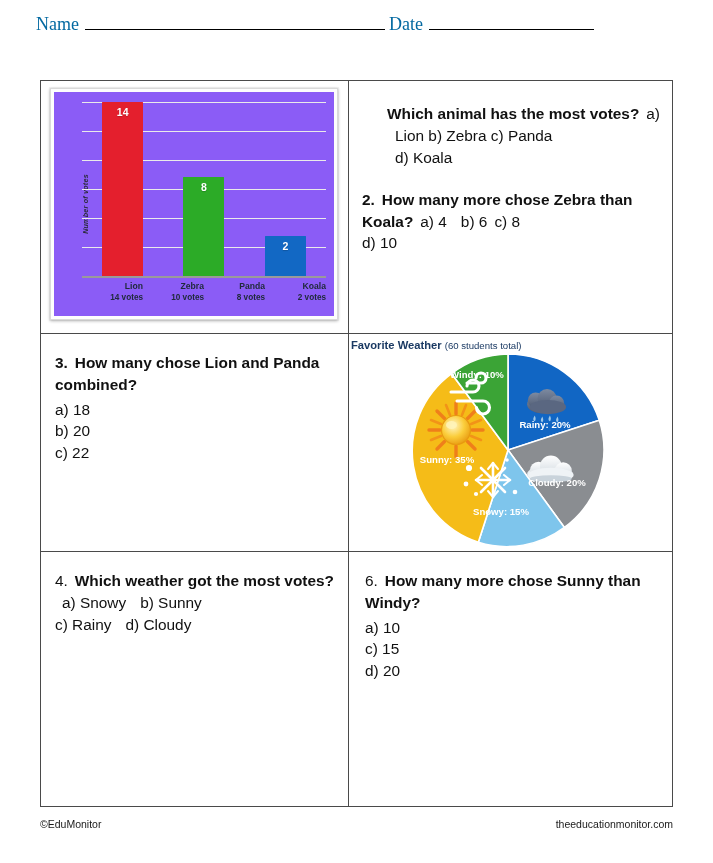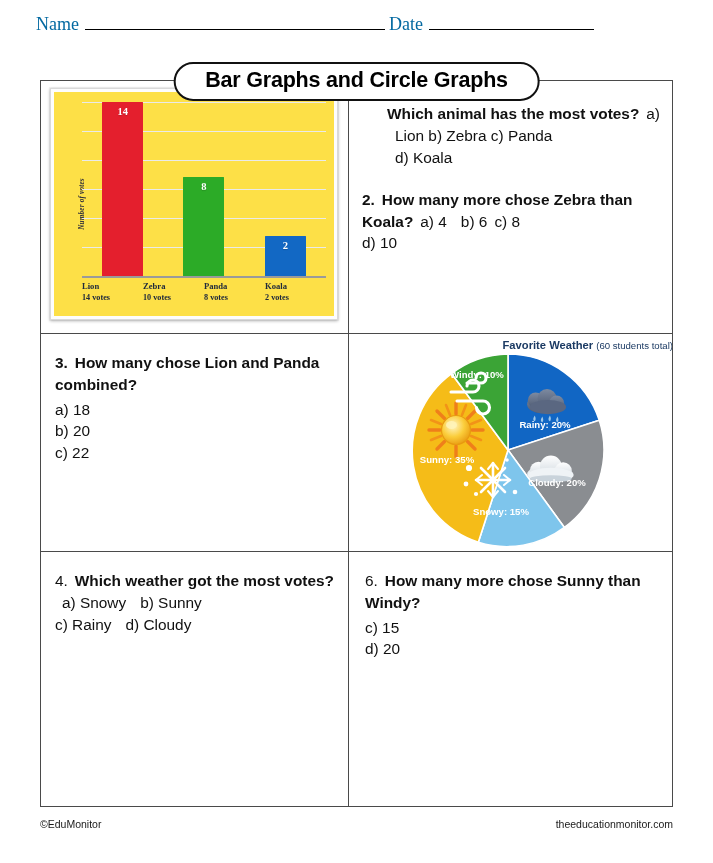--- a/index.html
+++ b/index.html
@@ -128,22 +128,21 @@
     height: 232px;
     background: #fdfdfd;
     border: 1px solid #d9d9d9;
     box-shadow: 0 1px 3px rgba(0,0,0,0.30), 0 0 0 1px rgba(0,0,0,0.04);
     box-sizing: border-box;
     overflow: hidden;
   }
   .barchart-inner {
     position: absolute;
     left: 3px; top: 3px; right: 3px; bottom: 3px;
-    background: #fde047;
-    font-family: Liberation Serif, serif;
+    background: #8b5cf6;
   }
   .ylabel {
     position: absolute;
     left: 2px;
     top: 50%;
     transform: translateY(-50%) rotate(-90deg);
     transform-origin: center center;
     font-size: 7.2px;
     font-weight: bold;
     font-style: italic;
@@ -207,21 +206,21 @@
   }
   .xlabels {
     position: absolute;
     left: 28px;
     right: 8px;
     top: 188px;
     display: flex;
   }
   .xlab {
     width: 25%;
-    text-align: left;
+    text-align: right;
     font-size: 8.6px;
     font-weight: bold;
     color: #202a3c;
     line-height: 1.45;
   }
   .xlab .v {
     display: block;
     font-size: 8.2px;
     font-weight: bold;
     color: #202a3c;
@@ -233,23 +232,23 @@
     left: -6px;
     top: 0px;
     width: 330px;
     height: 218px;
     background: #fff;
     overflow: hidden;
   }
   .pie-title {
     position: absolute;
     top: 5px;
-    left: 0;
+    left: 8px;
     width: 100%;
-    text-align: right;
+    text-align: left;
     color: #1b3a63;
     font-size: 11.2px;
     font-weight: bold;
     white-space: nowrap;
   }
   .pie-title .sub {
     font-size: 9.6px;
     font-weight: normal;
     color: #1b3a63;
   }
@@ -284,21 +283,20 @@
 
 <div class="page">
 
   <div class="namedate">
     <span class="nd-label">Name</span>
     <span class="nd-rule name"></span>
     <span class="nd-label">Date</span>
     <span class="nd-rule date"></span>
   </div>
 
-  <div class="title-pill">Bar Graphs and Circle Graphs</div>
 
   <div class="sheet">
 
     <div class="row r1">
 
       <div class="cell left">
         <div class="barchart-wrap">
           <div class="barchart-inner">
             <div class="ylabel">Number of votes</div>
 
@@ -515,20 +513,21 @@
           <div class="q-gap"></div>
         </div>
       </div>
 
       <div class="cell right">
         <div class="qblock" style="padding-top:18px;padding-left:16px;padding-right:12px">
           <div class="q">
             <span class="n-reg">6.</span><span class="sp-n"></span><span class="b">How many more chose Sunny than Windy?</span>
           </div>
           <div class="opts-stack">
+            <div>a) 10</div>
             <div>c) 15</div>
             <div>d) 20</div>
           </div>
         </div>
       </div>
     </div>
   </div>
 
   <div class="footer">
     <span>©EduMonitor</span>

